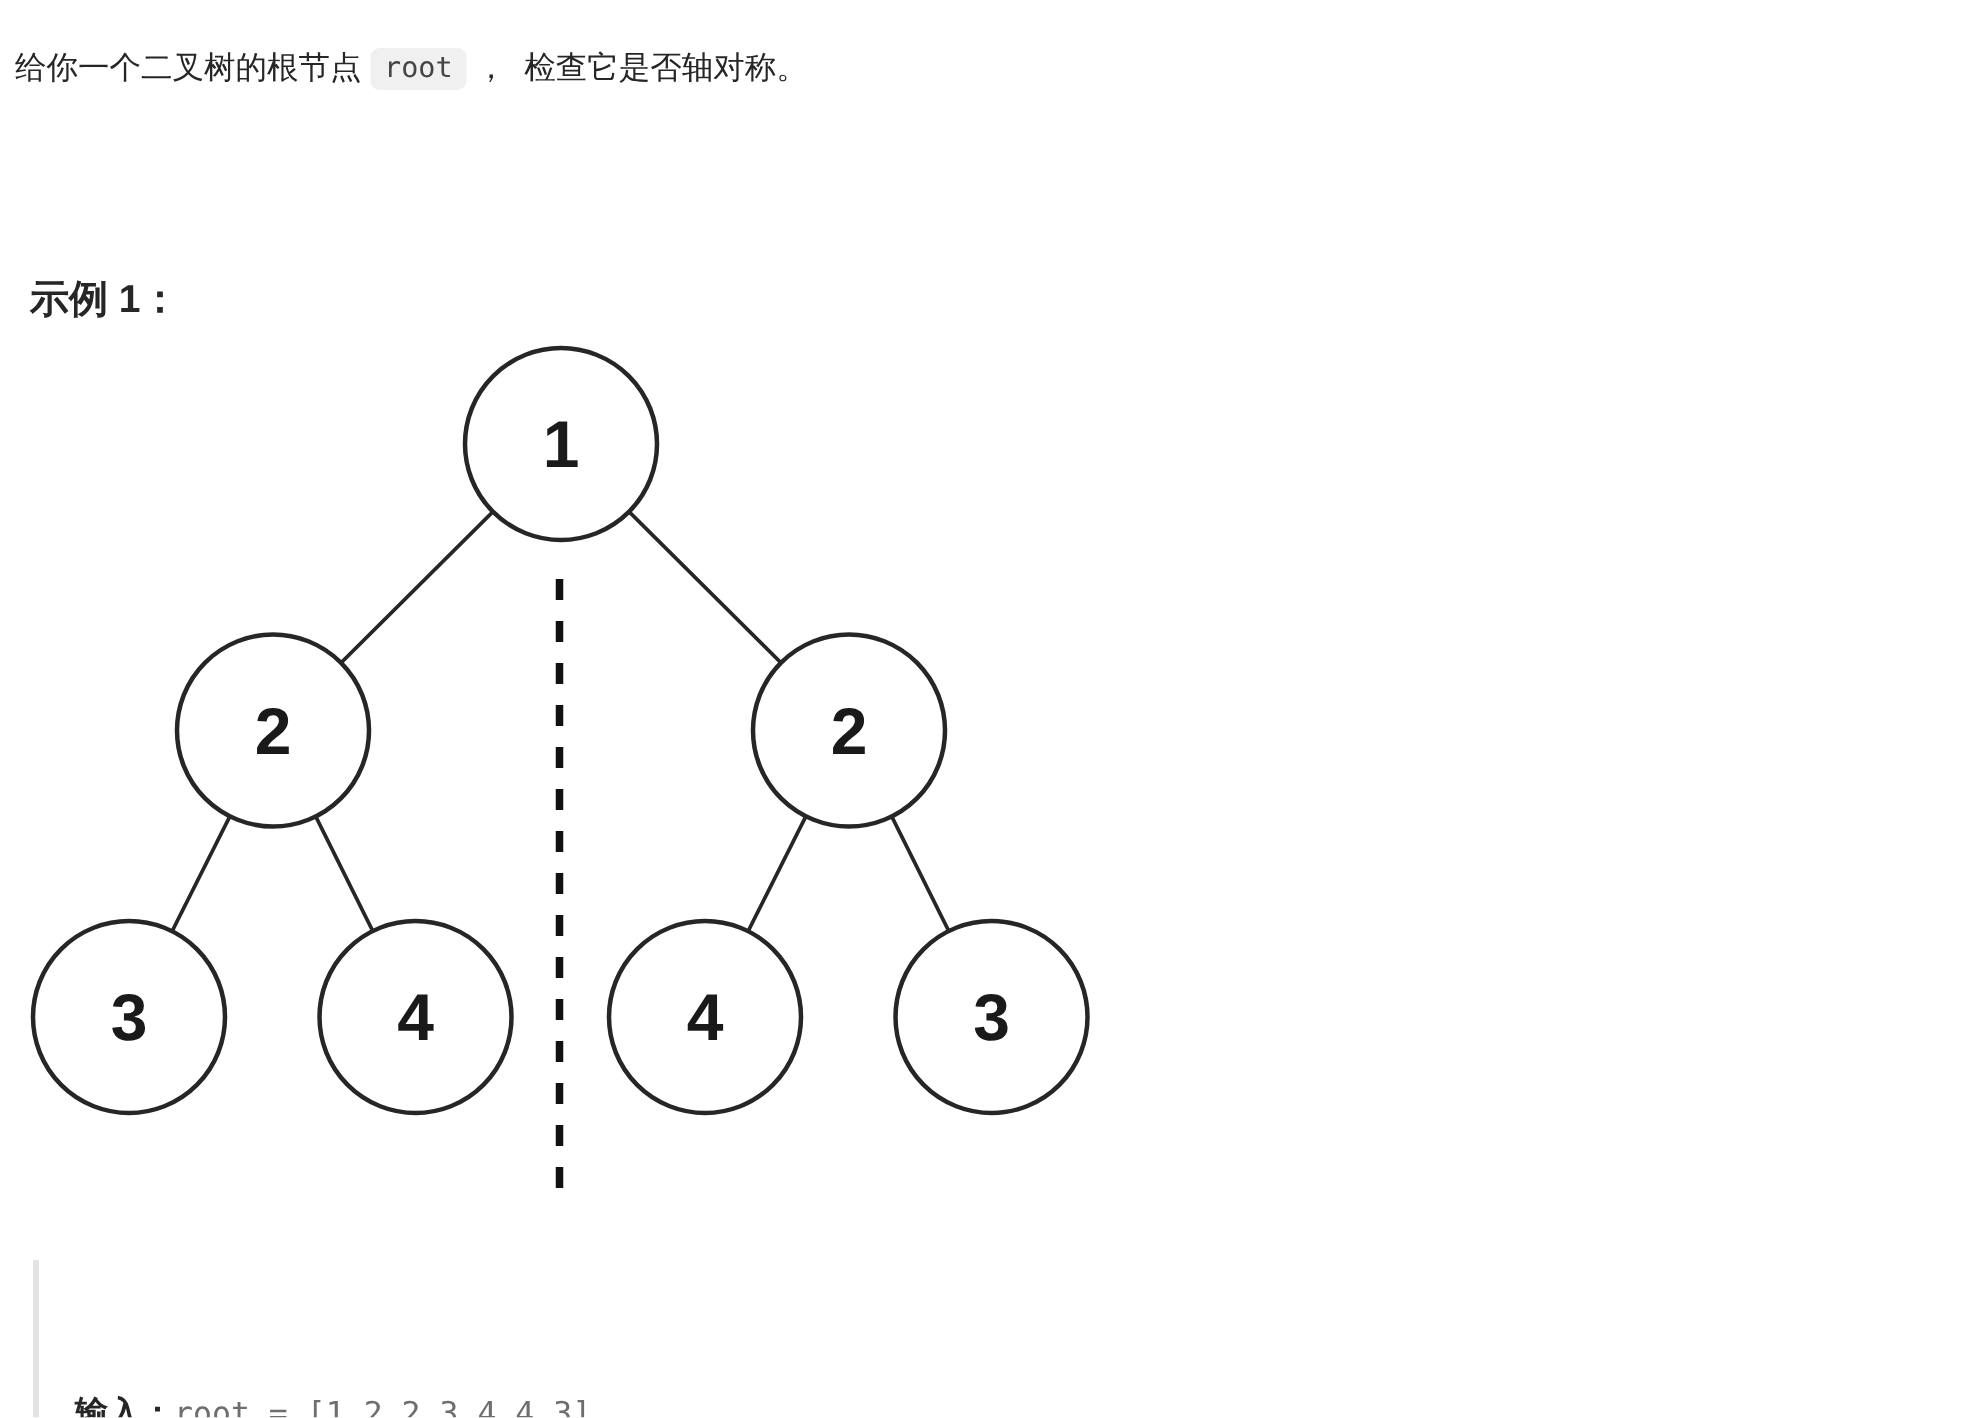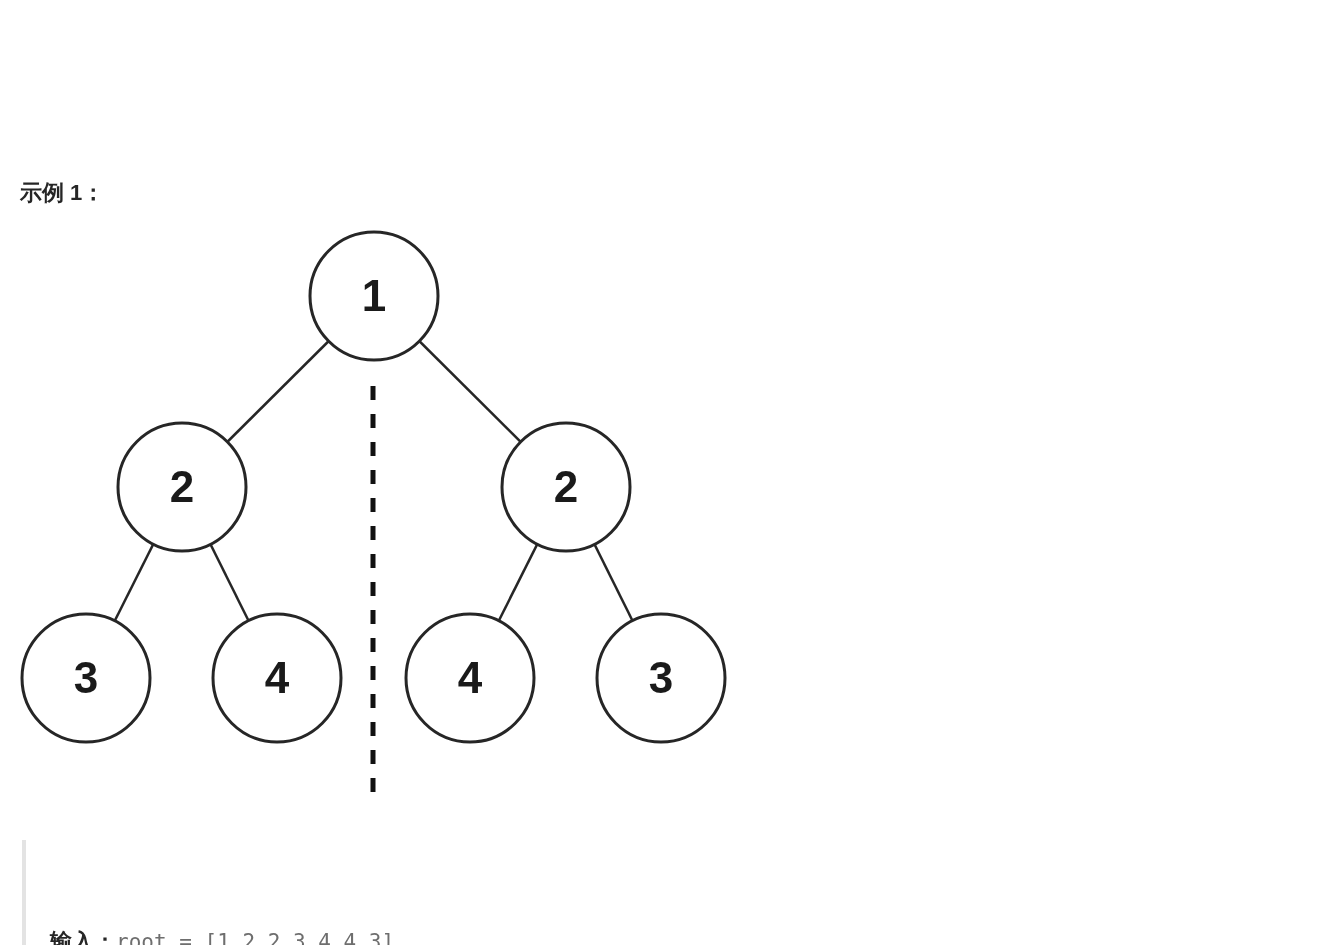--- a/index.html
+++ b/index.html
@@ -34,21 +34,21 @@
     font-family: "DejaVu Sans Mono", "Liberation Mono", monospace;
     font-size: 19px;
     line-height: 23px;
     color: #454545;
     vertical-align: 1px;
   }
   .example-heading {
     position: absolute;
     left: 20px;
     top: 156px;
-    font-size: 22px;
+    font-size: 26px;
     font-weight: bold;
     color: #262626;
   }
   .diagram {
     position: absolute;
     left: 0;
     top: 225px;
     width: 745px;
     height: 588px;
   }
@@ -75,20 +75,21 @@
     font-family: "DejaVu Sans Mono", "Liberation Mono", monospace;
     font-size: 21px;
     color: #6e6e6e;
   }
 </style>
 </head>
 <body>
 
 <div class="page">
 
+  <p class="statement"><span>给你一个二叉树的根节点</span><code class="code-chip">root</code><span>，  检查它是否轴对称。</span></p>
 
   <p class="example-heading">示例 1：</p>
 
   <div class="diagram">
     <svg id="tree-svg" width="745" height="588" viewBox="0 0 745 588" xmlns="http://www.w3.org/2000/svg">
         <line x1="374" y1="71" x2="182" y2="262" stroke="#262626" stroke-width="2.5"></line>
         <line x1="374" y1="71" x2="566" y2="262" stroke="#262626" stroke-width="2.5"></line>
         <line x1="182" y1="262" x2="86" y2="453" stroke="#262626" stroke-width="2.5"></line>
         <line x1="182" y1="262" x2="277" y2="453" stroke="#262626" stroke-width="2.5"></line>
         <line x1="566" y1="262" x2="470" y2="453" stroke="#262626" stroke-width="2.5"></line>

